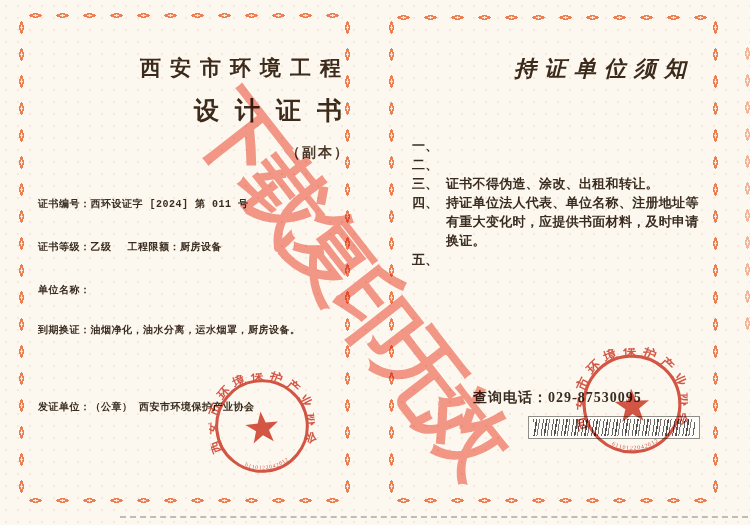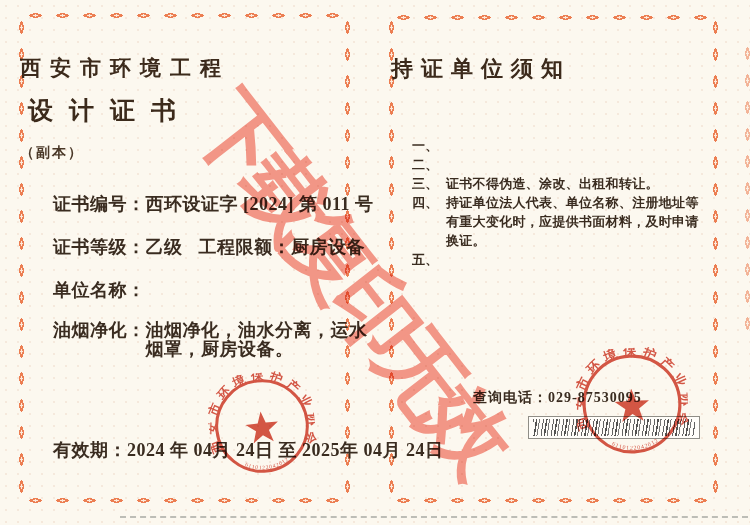--- a/index.html
+++ b/index.html
@@ -21,25 +21,25 @@
     background-size:27px 9px;background-repeat:repeat-x;
   }
   .orn-v{
     width:9px;
     background-image:
       radial-gradient(ellipse 1.8px 4px at 50% 50%, #fdeadb 0 60%, rgba(0,0,0,0) 61%),
       radial-gradient(ellipse 3.6px 11px at 50% 50%, #ec7e52 0 60%, rgba(0,0,0,0) 61%);
     background-size:9px 27px;background-repeat:repeat-y;
   }
   .t{position:absolute;font-weight:700;}
-  .center{text-align:left;}
+  .center{text-align:right;}
   .title1{font-size:21px;letter-spacing:9px;color:#3c2a1b;}
   .title2{font-size:25px;letter-spacing:16px;color:#3c2a1b;}
   .copy{font-size:14px;letter-spacing:2px;color:#4a3828;}
-  .row{position:absolute;left:53px;display:flex;font-size:18px;font-weight:700;letter-spacing:.5px;line-height:19px;}
+  .row{position:absolute;left:38px;display:flex;font-size:10px;font-weight:700;letter-spacing:.5px;line-height:19px;font-family:Liberation Mono, monospace;}
   .row .lbl{white-space:nowrap;}
   .row .gap{width:16px;}
   .cat-val{width:224px;}
   .rtitle{font-size:22px;letter-spacing:8px;color:#3c2a1b;}
   .notices{position:absolute;left:412px;top:136px;width:296px;}
   .notice{display:flex;font-size:13px;font-weight:700;line-height:19px;letter-spacing:.3px;}
   .notice .num{width:34px;flex:none;}
   .notice .txt{width:254px;}
   .phone{position:absolute;left:473px;top:389px;font-size:14px;font-weight:700;letter-spacing:1px;}
   .barcode{position:absolute;left:528px;top:416px;width:172px;height:23px;background:#fffdf9;border:1.5px solid #8f8d86;box-sizing:border-box;}
@@ -87,31 +87,31 @@
     <span class="gap"></span>
     <span class="lbl">工程限额：</span>
     <span class="val">厨房设备</span>
   </div>
 
   <div class="row" style="top:281px;">
     <span class="lbl">单位名称：</span>
   </div>
 
   <div class="row" style="top:321px;">
-    <span class="lbl">油烟净化：</span>
+    <span class="lbl">到期换证：</span>
     <span class="val cat-val">油烟净化，油水分离，运水烟罩，厨房设备。</span>
   </div>
 
-
-  <div class="row" style="top:441px;">
-    <span class="lbl">有效期：</span>
-    <span class="val">2024 年 04月 24日 至 2025年 04月 24日</span>
+  <div class="row" style="top:398px;">
+    <span class="lbl">发证单位：</span>
+    <span class="val">（公章） 西安市环境保护产业协会</span>
   </div>
 
-  <div class="t center rtitle" style="left:391px;top:54px;width:324px;">持证单位须知</div>
+
+  <div class="t center rtitle" style="left:370px;top:54px;width:324px;font-style:italic;">持证单位须知</div>
 
   <div class="notices">
     <div class="notice">
       <span class="num">一、</span>
     </div>
     <div class="notice">
       <span class="num">二、</span>
     </div>
     <div class="notice">
       <span class="num">三、</span>

